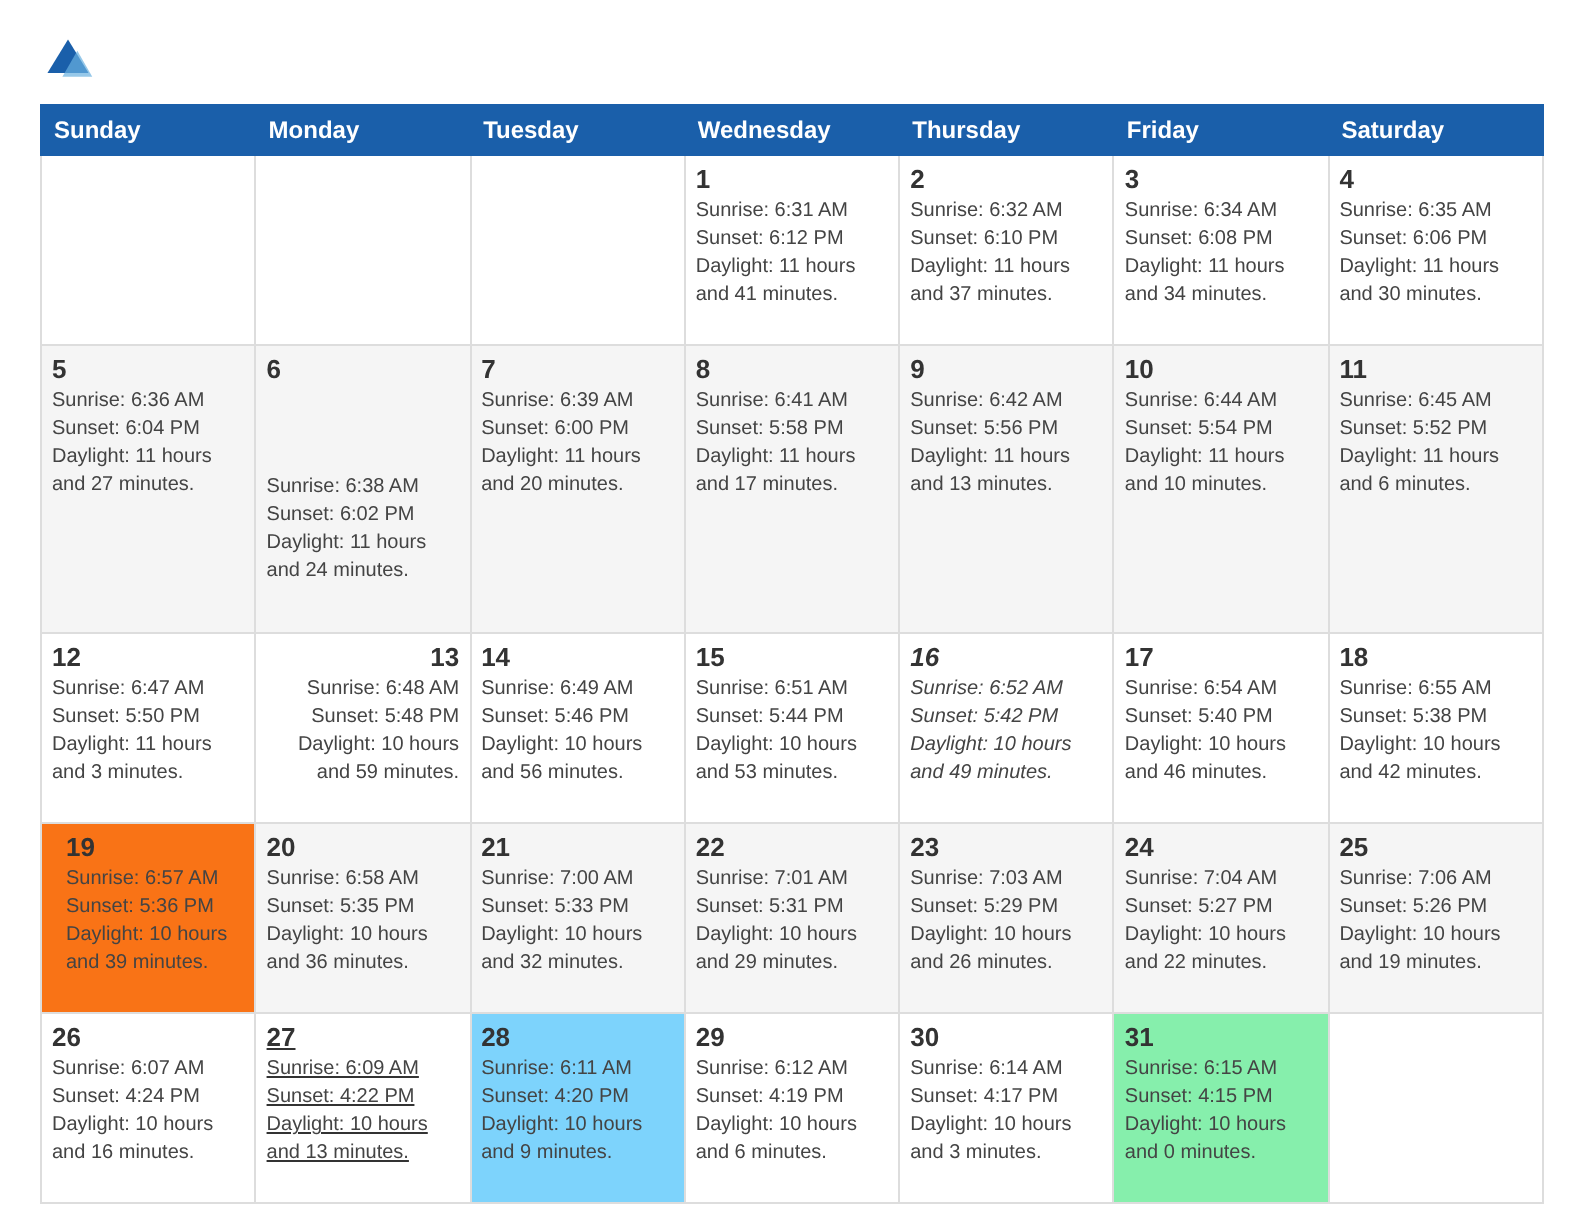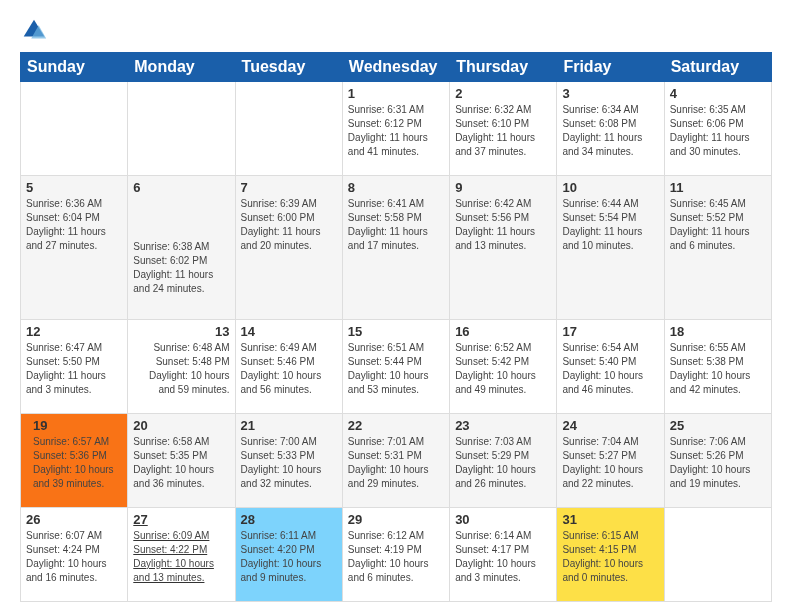--- a/index.html
+++ b/index.html
@@ -58,21 +58,21 @@
       border: 1px solid #ccc;
       border-collapse: collapse;
       width: 100%;
       table-layout: fixed;
     }
     .calendar th {
       background: #1a5faa;
       color: #fff;
       text-align: left;
       padding: 5px 6px;
-      font-size: 16px;
+      font-size: 12px;
       font-weight: bold;
       border: 1px solid #1a5faa;
     }
     .calendar td {
       vertical-align: top;
       padding: 4px 5px;
       border: 1px solid #ddd;
       font-size: 10px;
       color: #333;
       height: 82px;
@@ -243,21 +243,21 @@
 Daylight: 10 hours
 and 56 minutes.</div>
           </td>
           <td style="background: rgb(255, 255, 255);">
             <span class="day-number">15</span>
             <div class="day-info" style="white-space: pre-line;">Sunrise: 6:51 AM
 Sunset: 5:44 PM
 Daylight: 10 hours
 and 53 minutes.</div>
           </td>
-          <td style="background: rgb(255, 255, 255);">
+          <td style="background: rgb(255, 255, 255); font-style: italic;">
             <span class="day-number">16</span>
             <div class="day-info" style="white-space: pre-line;">Sunrise: 6:52 AM
 Sunset: 5:42 PM
 Daylight: 10 hours
 and 49 minutes.</div>
           </td>
           <td style="background: rgb(255, 255, 255);">
             <span class="day-number">17</span>
             <div class="day-info" style="white-space: pre-line;">Sunrise: 6:54 AM
 Sunset: 5:40 PM
@@ -352,21 +352,21 @@
 Daylight: 10 hours
 and 6 minutes.</div>
           </td>
           <td style="background: rgb(255, 255, 255);">
             <span class="day-number">30</span>
             <div class="day-info" style="white-space: pre-line;">Sunrise: 6:14 AM
 Sunset: 4:17 PM
 Daylight: 10 hours
 and 3 minutes.</div>
           </td>
-          <td style="background: #fde047;">
+          <td style="background: #86efac;">
             <span class="day-number">31</span>
             <div class="day-info" style="white-space: pre-line;">Sunrise: 6:15 AM
 Sunset: 4:15 PM
 Daylight: 10 hours
 and 0 minutes.</div>
           </td>
           <td class="empty-cell"></td>
         </tr>
       </tbody>
   </table>

